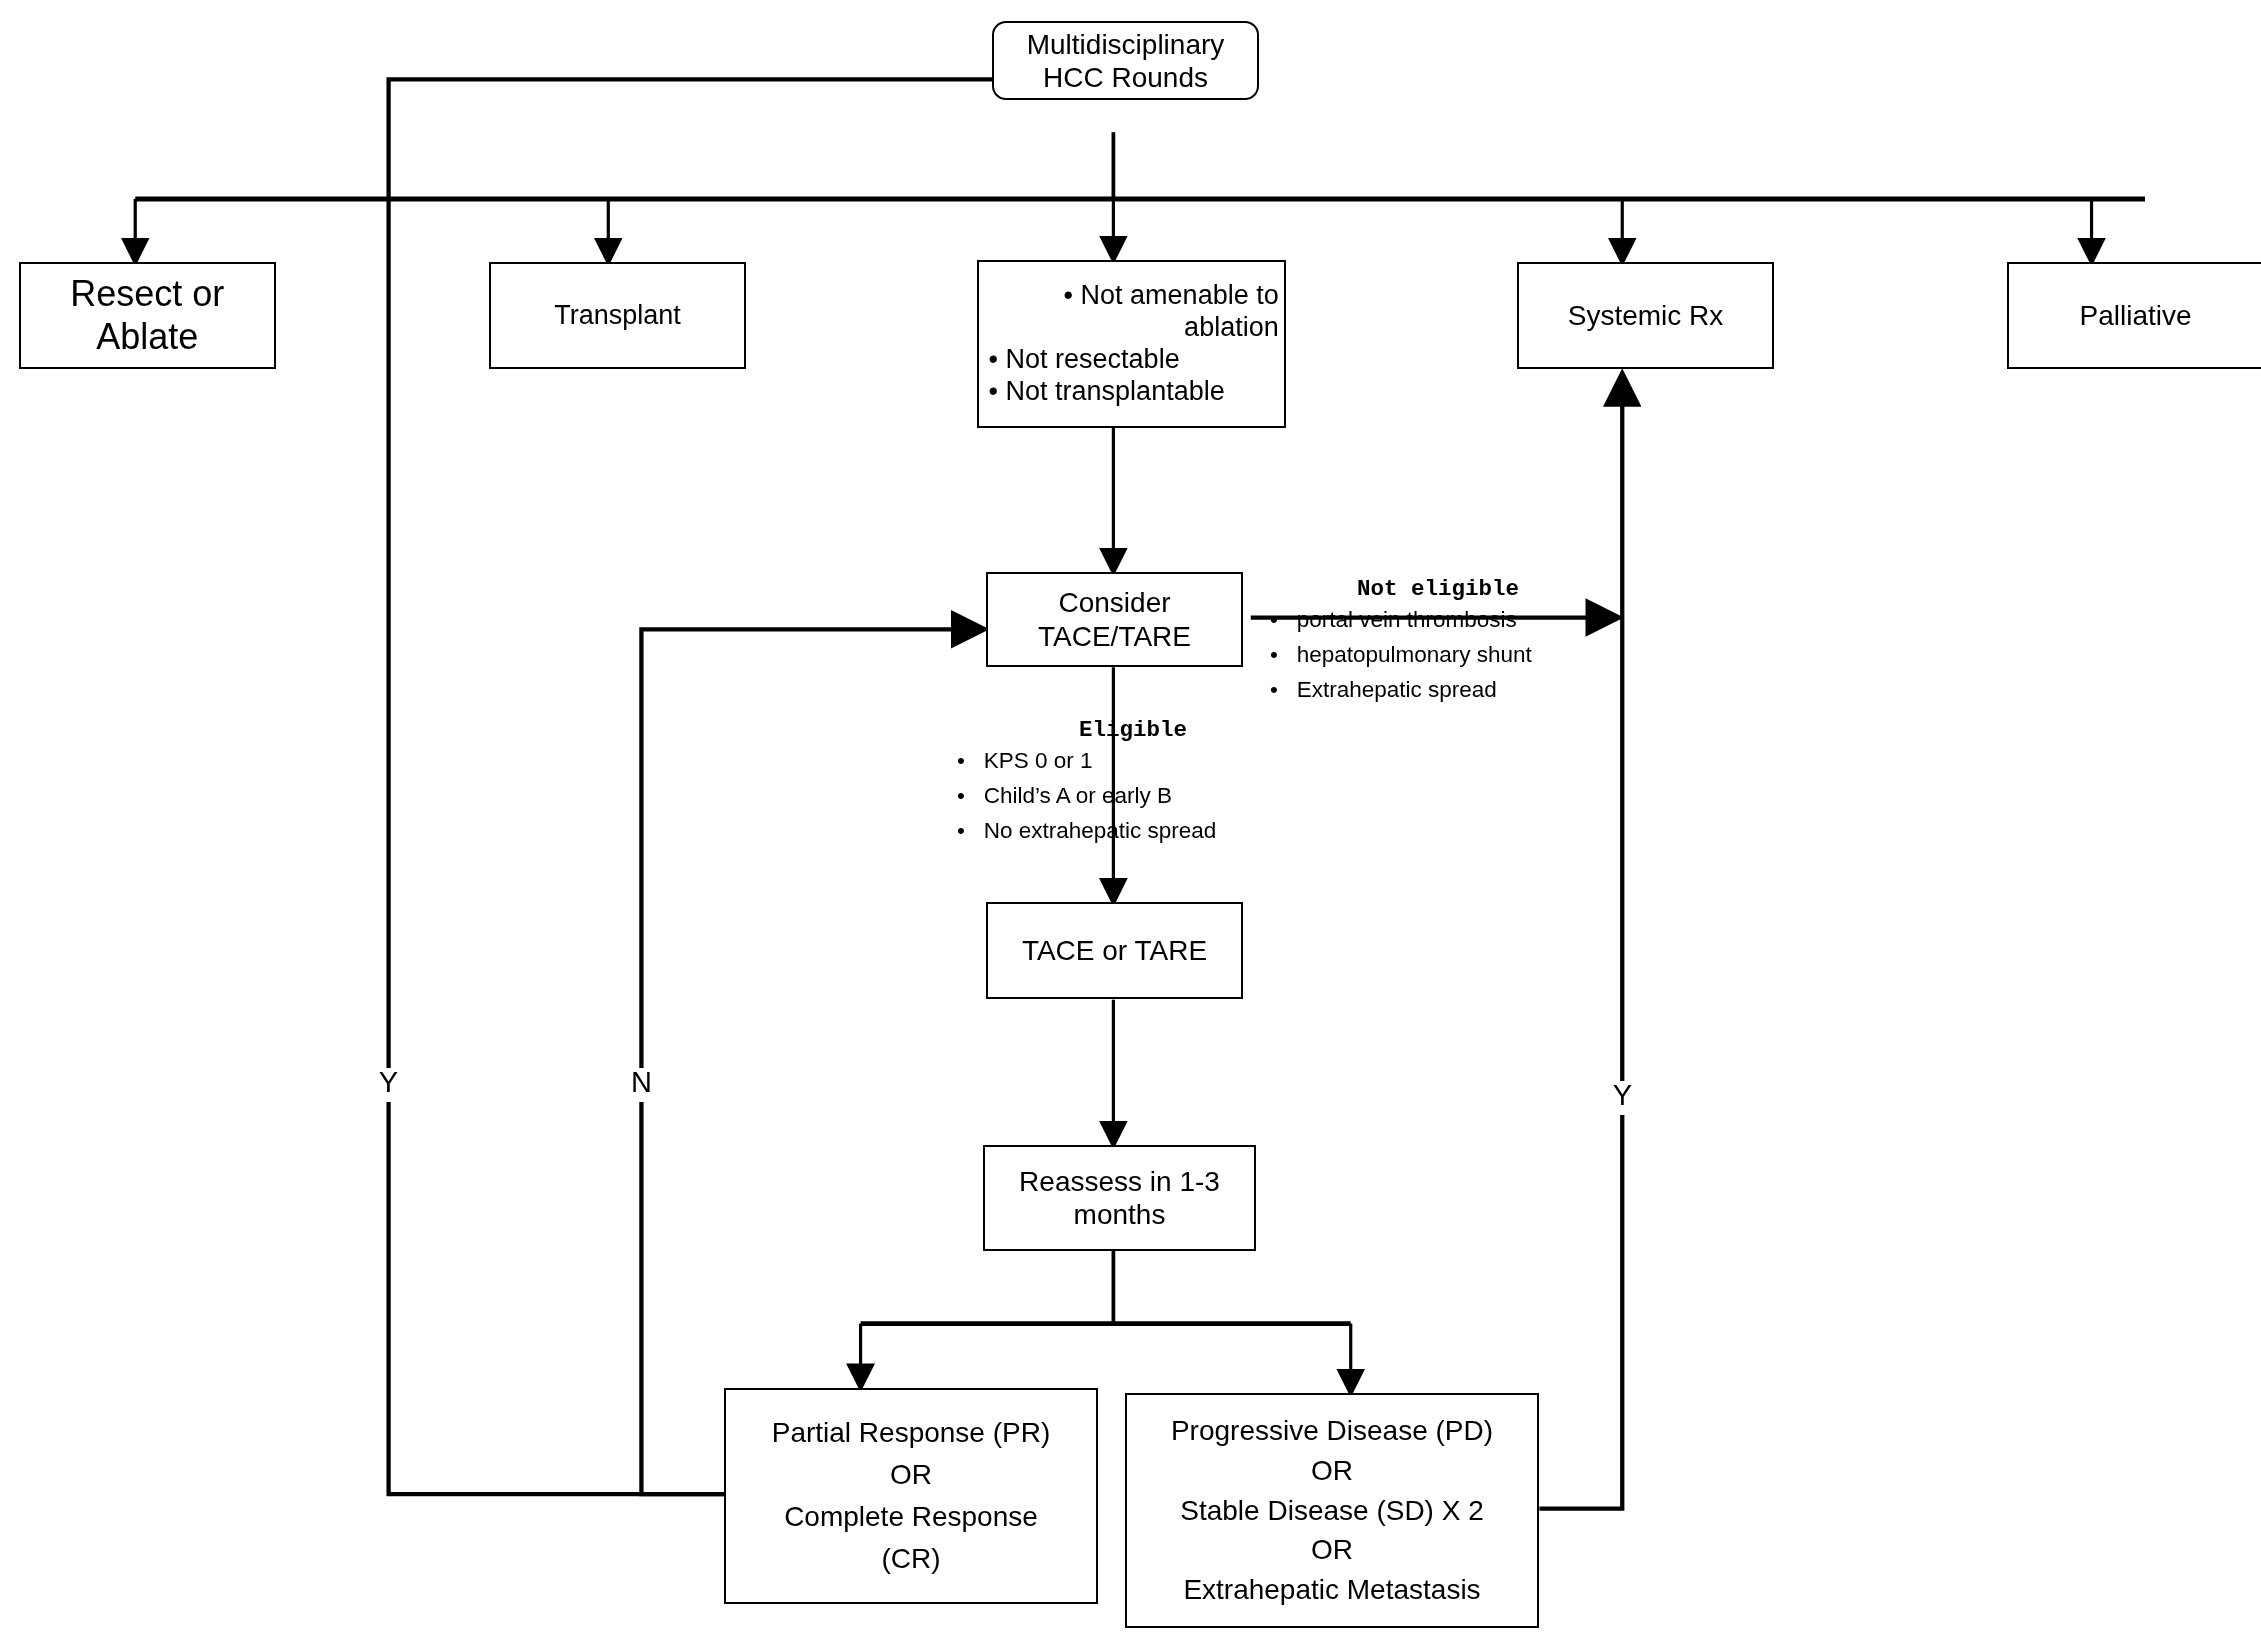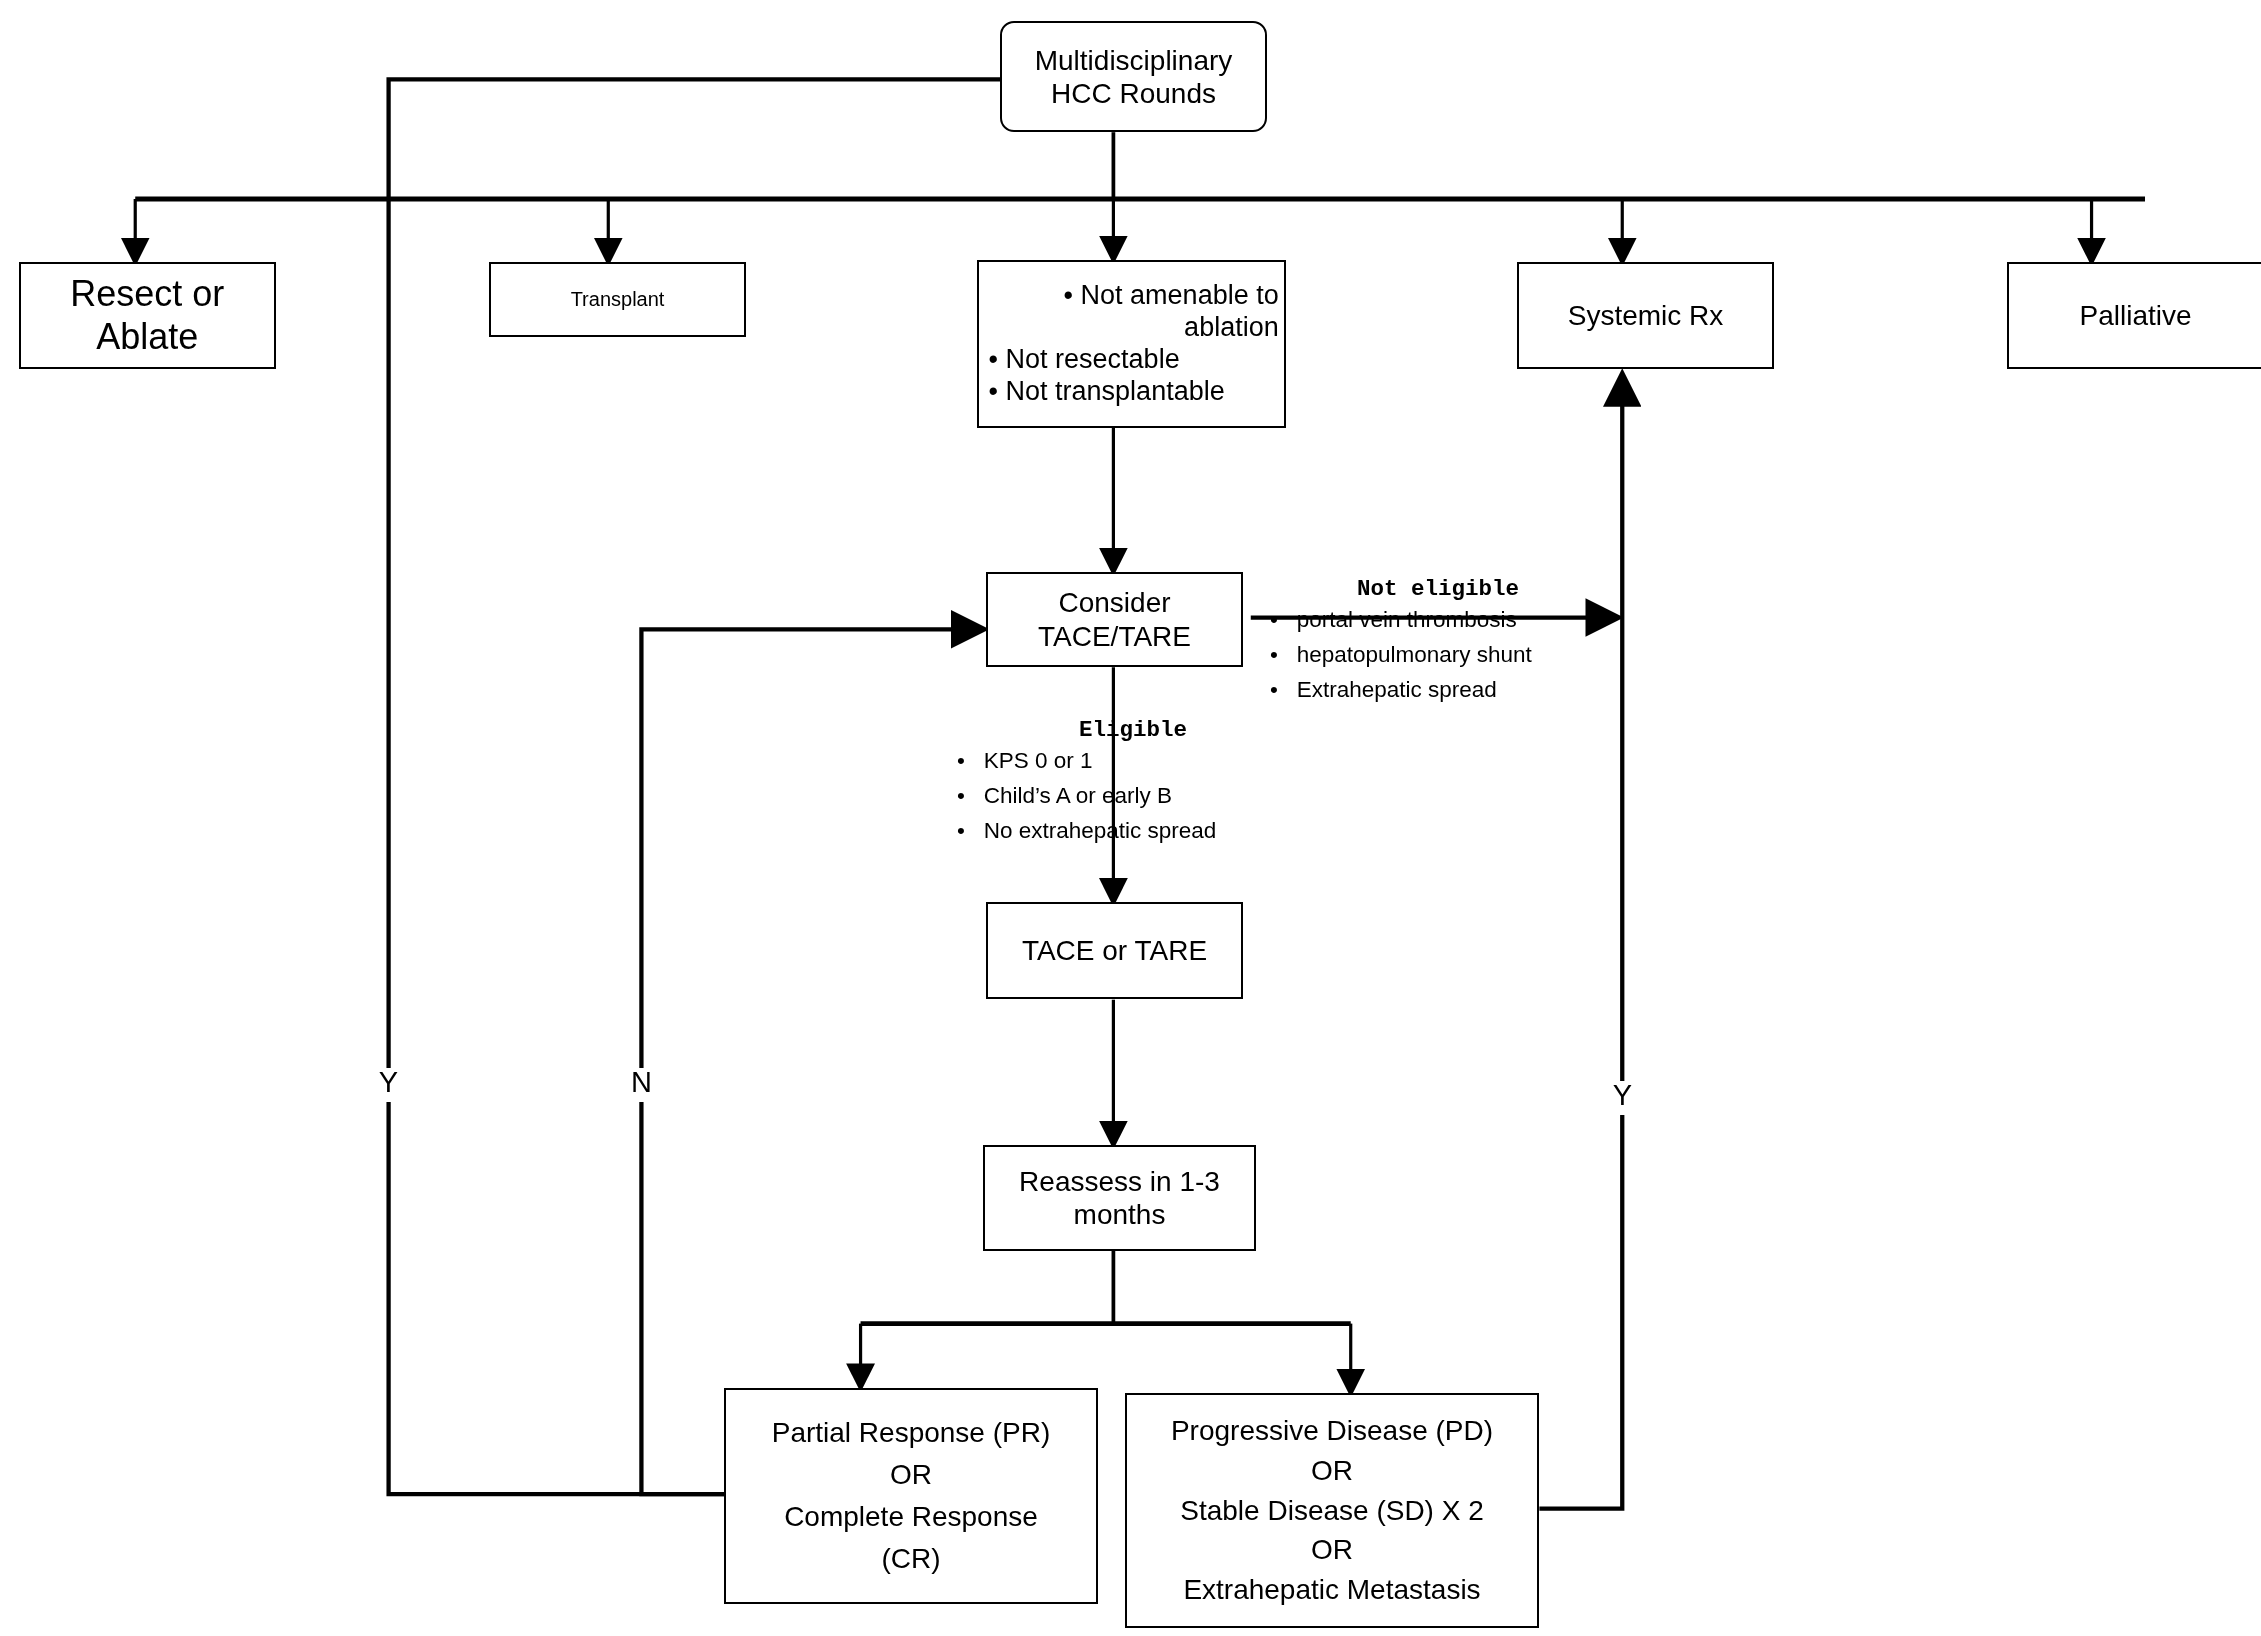--- a/index.html
+++ b/index.html
@@ -111,31 +111,31 @@
 
       <path d="M1355,2795 L727,2795 L727,148 L2062,148" marker-end="url(#ah)" stroke-width="8"></path>
 
       <path d="M1355,2795 L1200,2795 L1200,1177 L1840,1177" marker-end="url(#ah)" stroke-width="8"></path>
 
       <path d="M2880,2822 L3035,2822 L3035,700" marker-end="url(#ah)" stroke-width="8"></path>
 
     </g>
   </svg>
 
-  <div class="node rounded" style="left:992px; top:21.4px; width:267px; height:111px; font-size:28px;margin-left:8px;">
+  <div class="node rounded" style="left:992px; top:21.4px; width:267px; height:79px; font-size:28px;">
     <span class="line">Multidisciplinary</span>
     <span class="line">HCC Rounds</span>
   </div>
 
   <div class="node" style="left:18.7px; top:262px; width:257px; height:107px; font-size:36px;">
     <span class="line">Resect or</span>
     <span class="line">Ablate</span>
   </div>
 
-  <div class="node" style="left:489px; top:262px; width:257px; height:75px; font-size:20px;text-align:right;">
+  <div class="node" style="left:489px; top:262px; width:257px; height:107px; font-size:27px;text-align:right;">
     <span class="line">Transplant</span>
   </div>
 
   <div class="node bulleted" style="left:977px; top:260px; width:309px; height:168px; font-size:27px;">
     <span class="line">•&nbsp;<span>Not amenable to ablation</span></span>
     <span class="line">•&nbsp;<span>Not resectable</span></span>
     <span class="line">•&nbsp;<span>Not transplantable</span></span>
   </div>
 
   <div class="node" style="left:1517px; top:262px; width:257px; height:107px; font-size:28px;">

